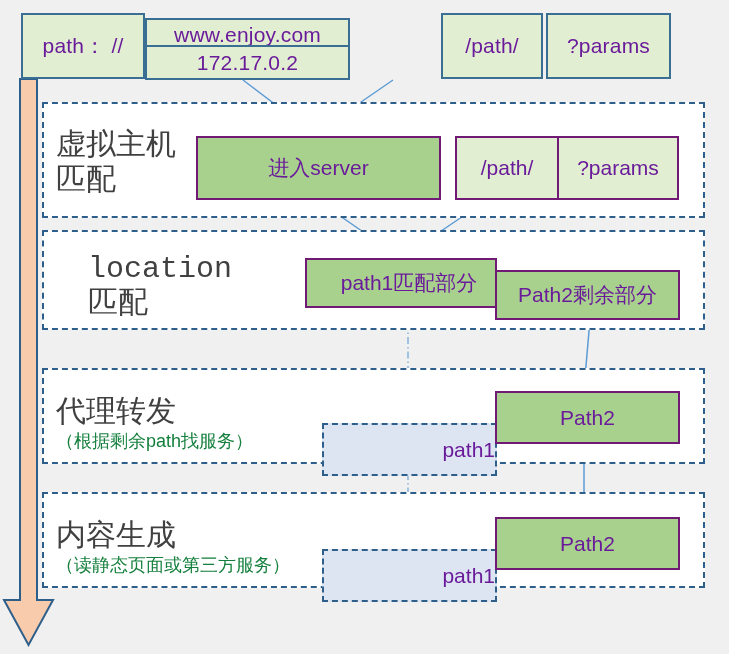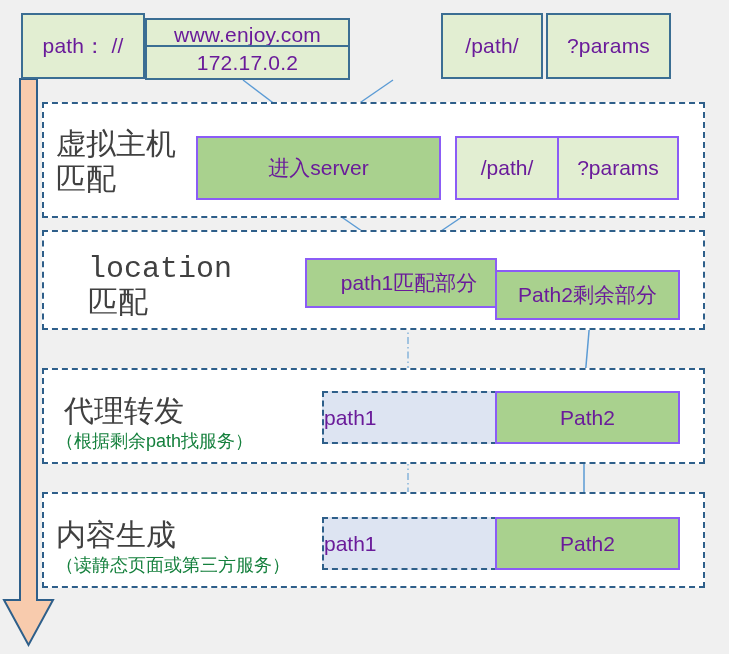--- a/index.html
+++ b/index.html
@@ -33,41 +33,42 @@
     font-size: 21px;
     display: flex;
     align-items: center;
     justify-content: center;
     white-space: nowrap;
     letter-spacing: 0.2px;
   }
 
   
   .greenbox {
-    border: 2px solid #8b5cf6;
+    border: 2px solid #701a75;
     background: #a9d18e;
     color: #6a1b9a;
     font-size: 21px;
     display: flex;
     align-items: center;
     justify-content: center;
     white-space: nowrap;
   }
   .greenbox.light { background: #e2eed2; }
 
   
   .dashbox {
     border: 2.5px dashed #2e5f8a;
     background: #dde4f2;
     color: #6a1b9a;
     font-size: 21px;
     display: flex;
     align-items: center;
-    justify-content: flex-start;
-    white-space: nowrap;
+    justify-content: flex-end;
+    white-space: nowrap;
+    margin-top: 32px;
   }
 
   
   .stage {
     border: 2.5px dashed #2e5f8a;
     background: #ffffff;
   }
 
   
   .stage-title {
@@ -170,21 +171,21 @@
   <div class="abs greenbox" style="left:305px; top:258px; width:192px; height:50px;padding-left:16px;">
     <span>path1匹配部分</span>
   </div>
 
   <div class="abs greenbox" style="left:495px; top:258px; width:185px; height:50px;margin-top:12px;">
     <span>Path2剩余部分</span>
   </div>
 
   <div class="abs stage" style="left:42px; top:368px; width:663px; height:96px;"></div>
 
-  <div class="abs stage-title" style="left:56px; top:396px; width:200px;margin-left:8px;">代理转发</div>
+  <div class="abs stage-title" style="left:56px; top:396px; width:200px;">代理转发</div>
   <div class="abs stage-sub" style="left:56px; top:431px; width:250px;">（根据剩余path找服务）</div>
 
   <div class="abs dashbox" style="left:322px; top:391px; width:175px; height:53px;">
     <span>path1</span>
   </div>
 
   <div class="abs greenbox" style="left:495px; top:391px; width:185px; height:53px;">
     <span>Path2</span>
   </div>
 

